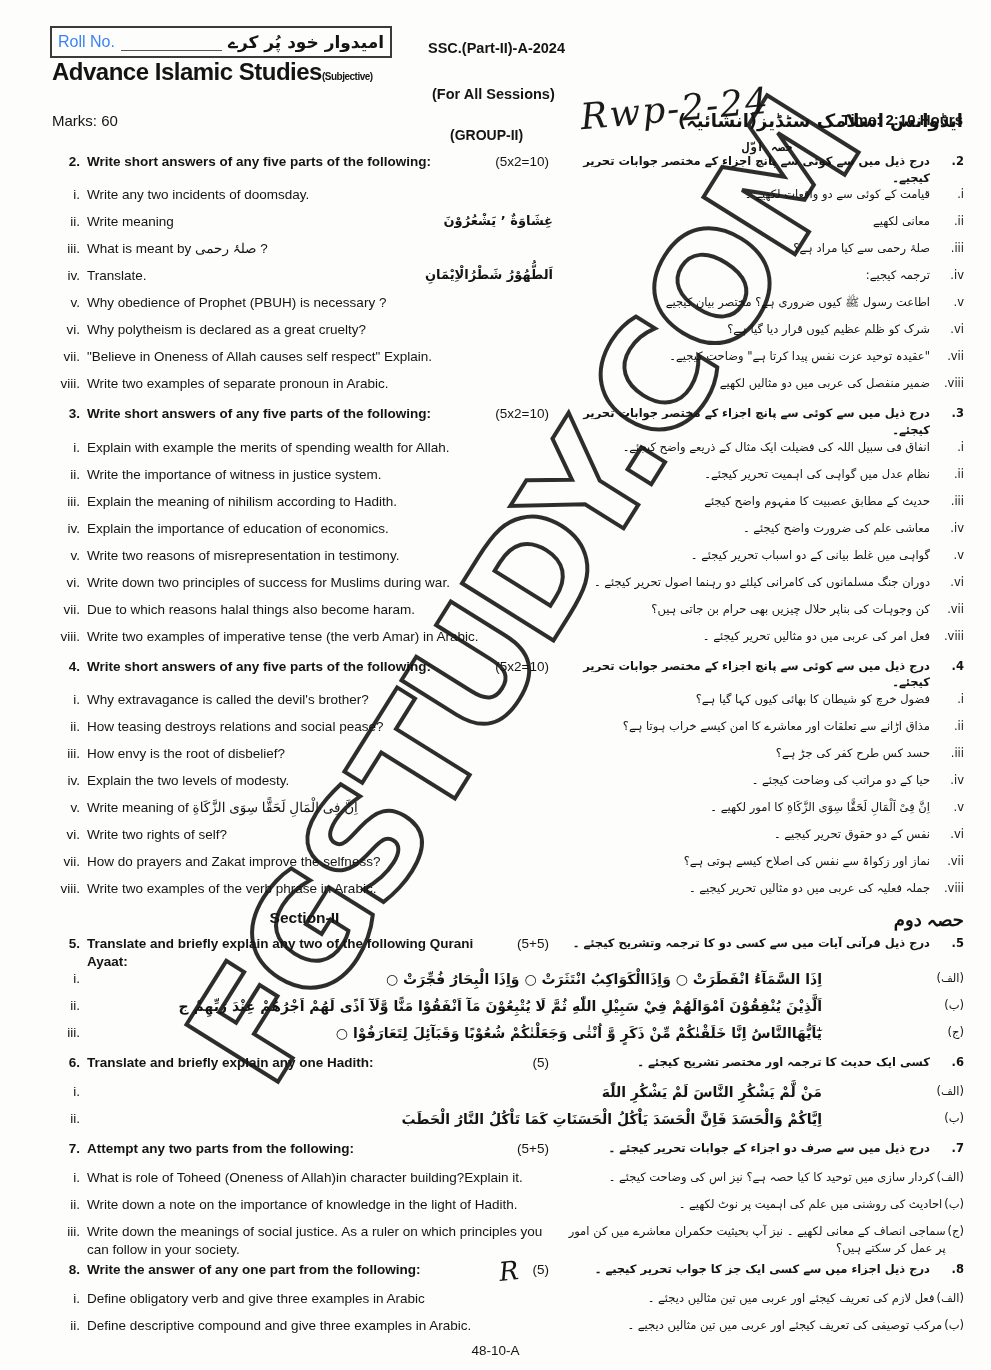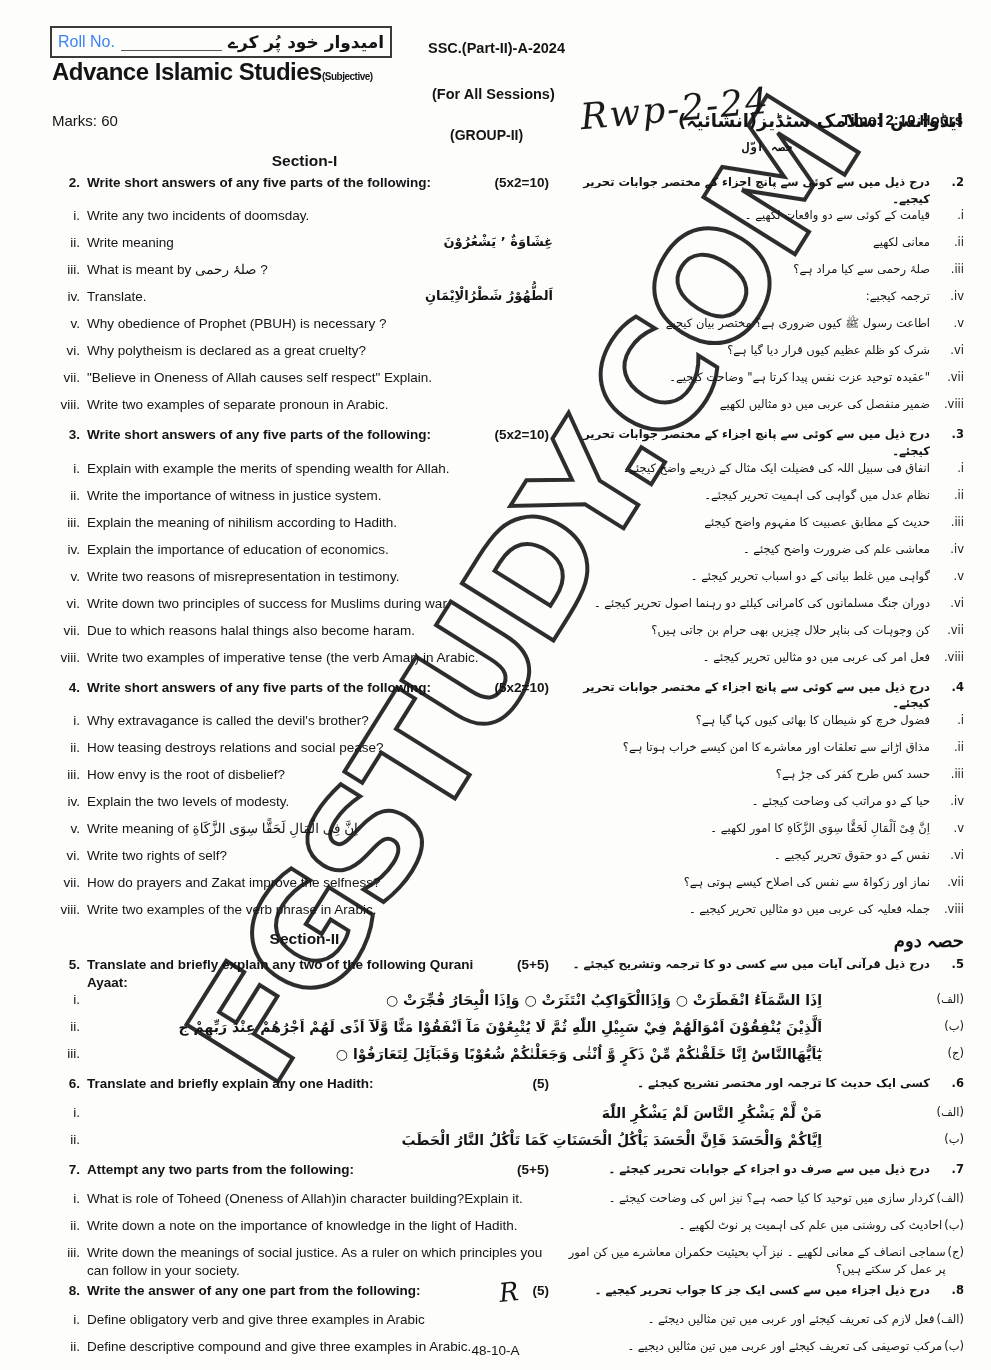--- a/index.html
+++ b/index.html
@@ -38,21 +38,21 @@
   .section-label{flex:0 0 505px; text-align:center; font-weight:bold; font-size:15.5px;}
   .section-ur{flex:1; text-align:right; font-family:Liberation Sans, sans-serif; font-weight:bold; font-size:18px; direction:rtl;}
   .q{margin-bottom:2px;}
   .row{display:flex; align-items:flex-start; min-height:27px; line-height:1.3;}
   .intro-row{min-height:29px; margin-top:3px;}
   .en-cell{flex:0 0 505px; display:flex; align-items:flex-start; font-size:13.5px;}
   .en-cell.wide{flex:0 0 770px;}
   .pnum{flex:0 0 28px; text-align:right; margin-right:7px;}
   .ptext{}
   .bold{font-weight:bold;}
-  .marks{margin-left:auto; font-weight:bold; padding-right:8px; white-space:nowrap;}
+  .marks{margin-left:auto; font-weight:normal; padding-right:8px; white-space:nowrap;}
   .par{
     margin-left:auto; direction:rtl; font-family:"DejaVu Sans", sans-serif;
     font-weight:bold; font-size:13px; padding-right:4px; white-space:nowrap;
   }
   .ayat{
     flex:1; direction:rtl; text-align:right; font-family:"DejaVu Sans", sans-serif;
     font-weight:bold; font-size:14px; padding-left:4px;
   }
   .ur-cell{
     flex:1; direction:rtl; display:flex; align-items:flex-start;
@@ -97,24 +97,20 @@
   </div>
   <div class="hdr-abs title-ur">ایڈوانس اسلامک سٹڈیز(انشائیہ)</div>
   <div class="hdr-abs sessions">(For All Sessions)</div>
   <div class="hdr-abs marks-lbl">Marks: 60</div>
   <div class="hdr-abs group-lbl">(GROUP-II)</div>
   <div class="hdr-abs time-lbl">Time: 2:10 Hours</div>
   <div class="hdr-abs handwriting">Rwp-2-24</div>
   <div class="hdr-abs hand-sub">حصہ اوّل</div>
 
   <div class="content">
-    <div class="section-row">
-      <div class="section-label">Section-I</div>
-      <div class="section-ur"></div>
-    </div>
     <div id="questions-area">
         <div class="q">
           <div class="row intro-row">
             <div class="en-cell">
               <span class="pnum bold">2.</span>
               <span class="ptext bold">Write short answers of  any five parts of the following:</span>
               <span class="marks">(5x2=10)</span>
             </div>
             <div class="ur-cell" dir="rtl">
               <span class="pnum-ur bold">2.</span>

